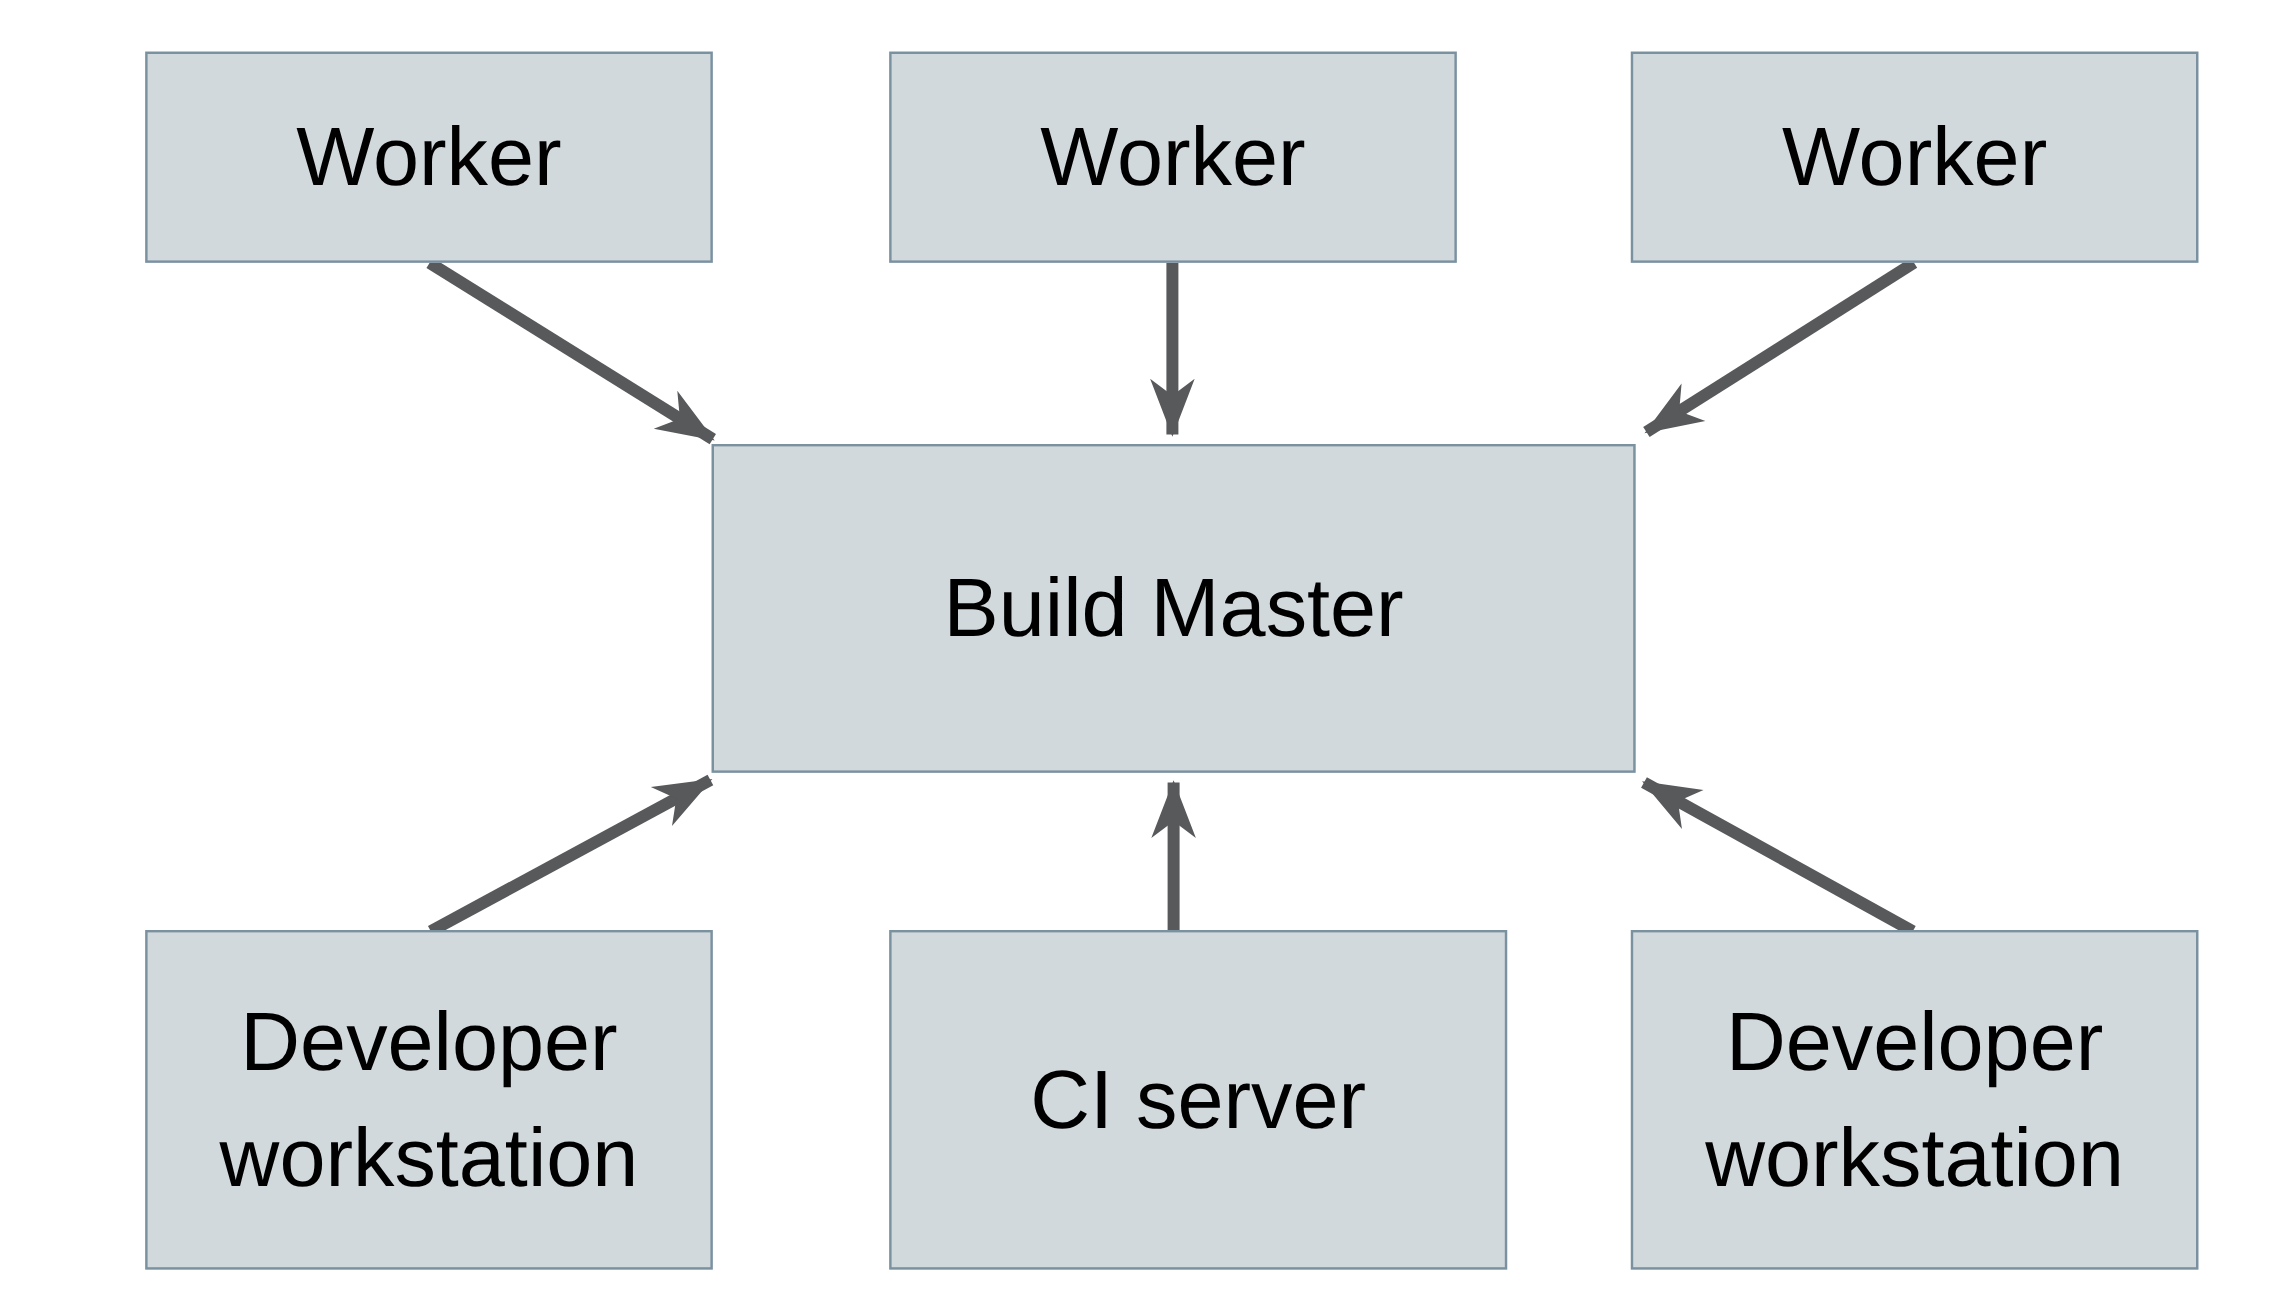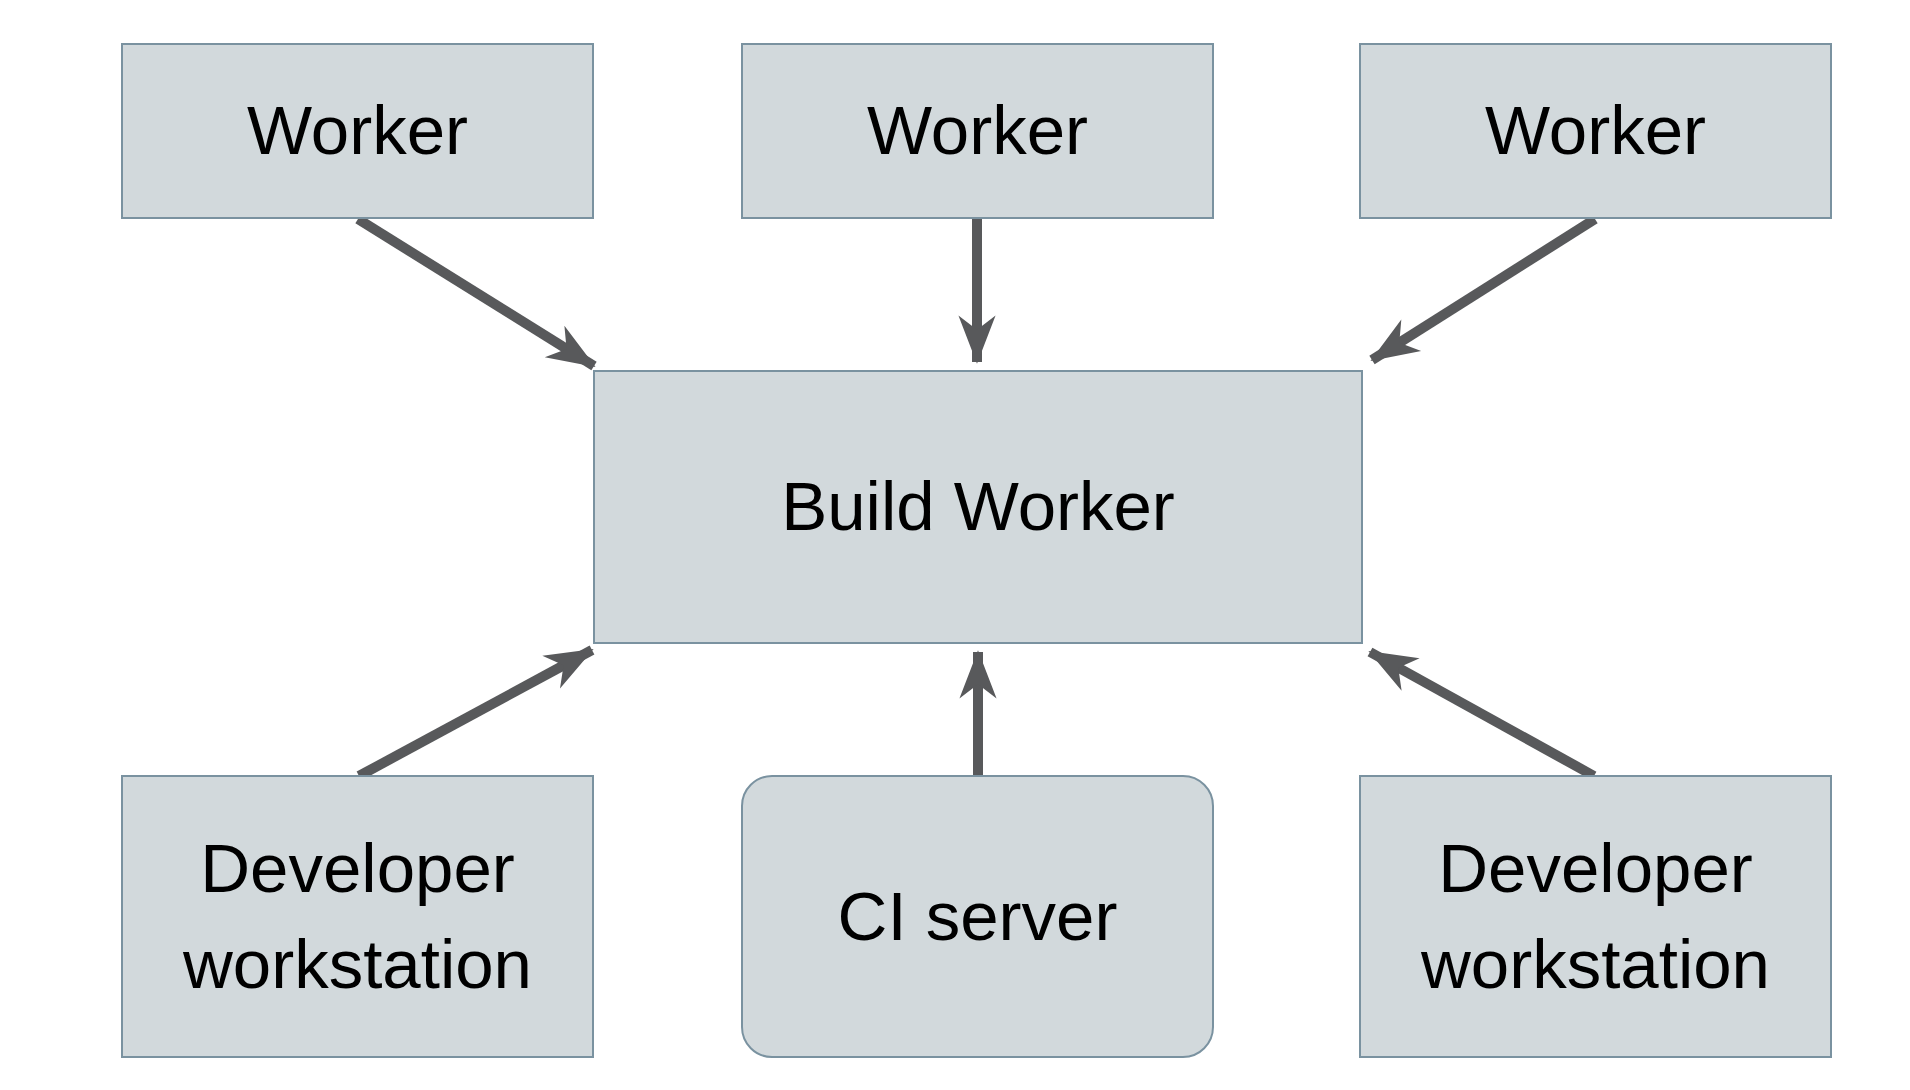--- a/index.html
+++ b/index.html
@@ -50,21 +50,21 @@
     padding: 0 10px;
   }
   
   .node.worker-1 { left: 121px;  top: 43px;  width: 473px; height: 176px; }
   .node.worker-2 { left: 741px;  top: 43px;  width: 473px; height: 176px; }
   .node.worker-3 { left: 1359px; top: 43px;  width: 473px; height: 176px; }
   
   .node.build-master { left: 593px; top: 370px; width: 770px; height: 274px; }
   
   .node.dev-1     { left: 121px;  top: 775px; width: 473px; height: 283px; }
-  .node.ci-server { left: 741px;  top: 775px; width: 473px; height: 283px; border-radius: 31px; }
+  .node.ci-server { left: 741px;  top: 775px; width: 515px; height: 283px; }
   .node.dev-2     { left: 1359px; top: 775px; width: 473px; height: 283px; }
 </style>
 </head>
 <body>
 
 <div class="canvas">
 
   <svg class="arrow-layer" viewBox="0 0 1910 1090" xmlns="http://www.w3.org/2000/svg">
     <defs>
       <marker id="head" viewBox="0 0 14 11" refX="13" refY="5.5" markerWidth="52" markerHeight="41" markerUnits="userSpaceOnUse" orient="auto">
@@ -85,21 +85,21 @@
 
   <div class="node worker-2">
     <span>Worker</span>
   </div>
 
   <div class="node worker-3">
     <span>Worker</span>
   </div>
 
   <div class="node build-master">
-    <span>Build Worker</span>
+    <span>Build Master</span>
   </div>
 
   <div class="node dev-1">
     <span>Developer workstation</span>
   </div>
 
   <div class="node ci-server">
     <span>CI server</span>
   </div>
 

